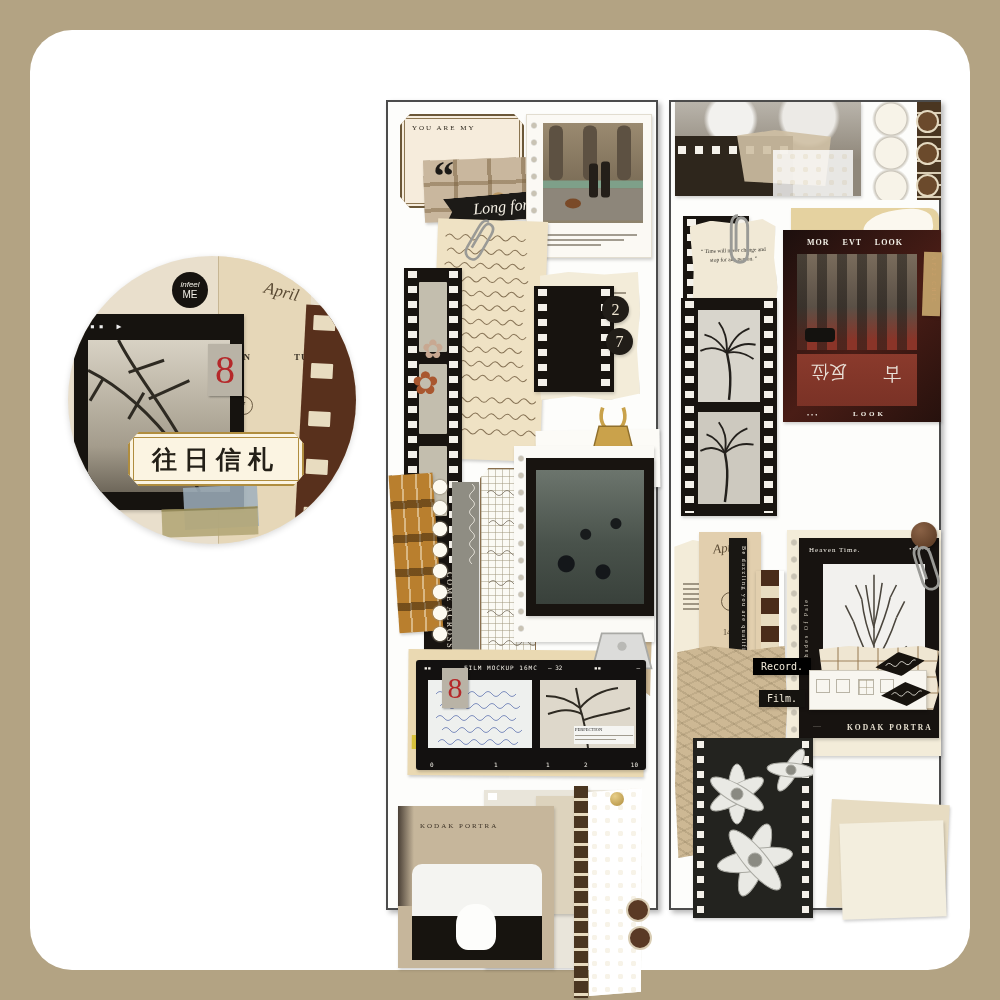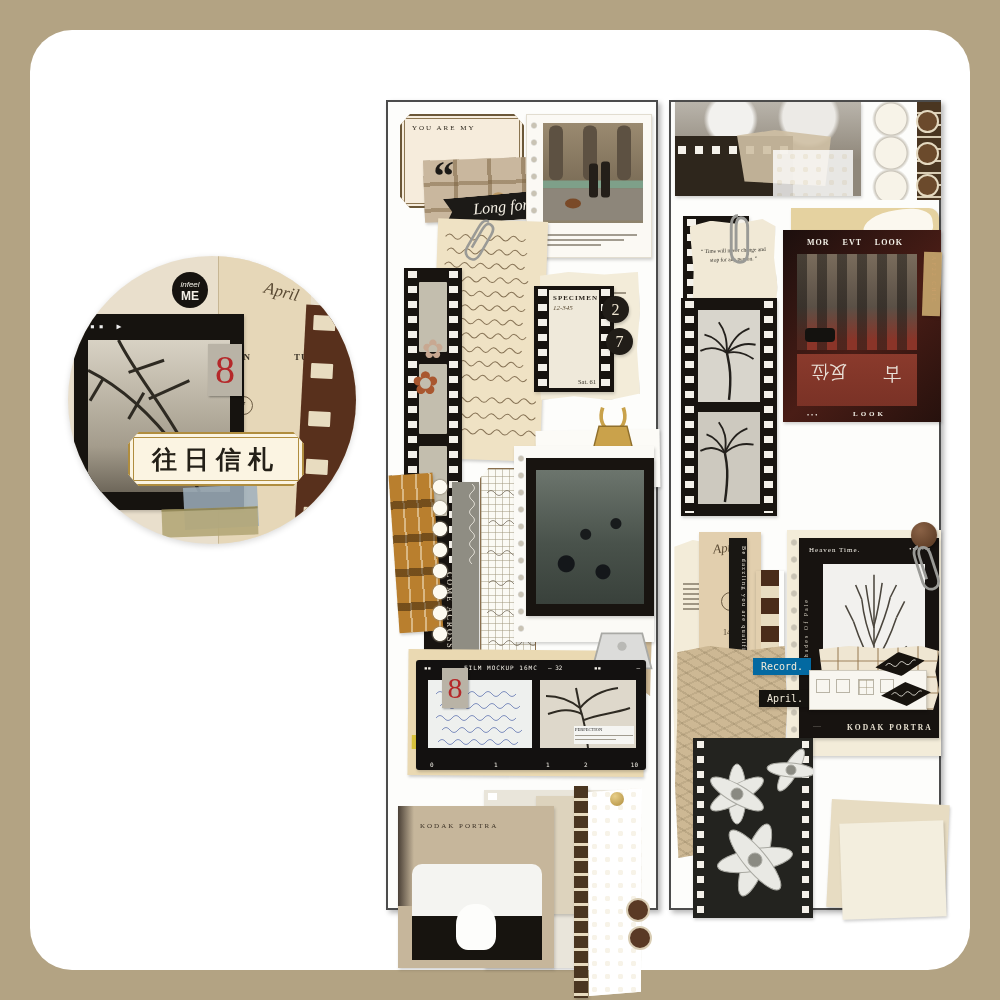--- a/index.html
+++ b/index.html
@@ -130,21 +130,21 @@
           <path d="M15 38 L2 60"></path>
             <path d="M55 52 L40 78"></path>
         </g>
       </svg>
     </div>
   </div>
   <div class="abs chip8" style="left:140px;top:88px;width:34px;height:52px;font-size:40px;line-height:52px">8</div>
 
   <div class="abs logo" style="left:104px;top:16px;width:36px;height:36px">
     <div style="font-size:8px;margin-top:8px;font-style:italic">infeel</div>
-    <div style="font-size:12px;font-weight:bold">ME</div>
+    <div style="font-size:10px;font-weight:normal">ME</div>
   </div>
 
   <div class="abs tapeblue" style="left:116px;top:230px;width:74px;height:42px;transform:rotate(-3deg)"></div>
   <div class="abs tapekhaki" style="left:94px;top:252px;width:96px;height:26px;transform:rotate(-2deg);border-top:2px solid #8f8452"></div>
 
   <div class="abs label">往日信札</div>
 </div>
 
 <div class="abs strip sL">
 
@@ -227,25 +227,20 @@
 
   <div class="abs cream torn1 stk" style="left:150px;top:170px;width:102px;height:128px">
     <div class="abs tinylines" style="left:18px;right:14px;top:12px">
       <div style="width:60%;margin-left:20%"></div>
         <div></div>
     </div>
   </div>
   <div class="abs stk" style="left:146px;top:184px;width:80px;height:106px;background:#17130f">
     <div class="perfL"></div>
     <div class="perfR"></div>
-    <div class="abs" style="left:15px;top:4px;right:15px;bottom:4px;background:#efe9da">
-      <div class="abs" style="left:4px;top:4px;font-size:7px;font-weight:bold;letter-spacing:1px;color:#2a241c">SPECIMEN</div>
-      <div class="abs script" style="left:4px;top:14px;font-size:7px">12-345</div>
-      <div class="abs" style="right:3px;bottom:3px;font-size:6.5px;color:#3a3428">Sat. 61</div>
-    </div>
   </div>
   <div class="abs blkcirc stk" style="left:214px;top:194px;width:27px;height:27px;font-size:16px;line-height:27px">2</div>
   <div class="abs blkcirc stk" style="left:218px;top:226px;width:27px;height:27px;font-size:16px;line-height:27px">7</div>
 
   <div class="abs stk ruled" style="left:148px;top:328px;width:124px;height:58px;background:#fcfbf7;transform:rotate(-1deg)"></div>
   <svg viewBox="0 0 70 62" style="position:absolute;left:192px;top:300px;width:66px;height:58px">
     <path d="M24 6 C20 18 24 26 30 30 M46 6 C50 18 46 26 40 30" stroke="#c9a24b" stroke-width="4" fill="none"></path>
     <polygon points="12,58 58,58 50,26 20,26" fill="#caa24b" stroke="#8f6f2c" stroke-width="1.5"></polygon>
   </svg>
 
@@ -520,22 +515,22 @@
   </div>
   <div class="abs" style="left:240px;top:420px;width:26px;height:26px;border-radius:50%;
        background:radial-gradient(circle at 35% 30%,#8a6246,#54351f);box-shadow:1px 2px 3px rgba(0,0,0,.3)"></div>
   <svg viewBox="0 0 30 60" style="position:absolute;left:240px;top:438px;width:28px;height:56px;transform:rotate(-18deg)">
       <use href="#clipS"></use>
     </svg>
 
   <div class="abs kraft torn1 stk" style="left:4px;top:544px;width:112px;height:212px;
        background-image:repeating-linear-gradient(32deg,rgba(110,95,65,.18) 0 2px,transparent 2px 9px),
                         repeating-linear-gradient(-24deg,rgba(110,95,65,.14) 0 2px,transparent 2px 11px)"></div>
-  <div class="abs mono stk" style="left:82px;top:556px;background:#0369a1;color:#f1ead9;font-size:10px;padding:3px 8px">Record.</div>
-  <div class="abs mono stk" style="left:88px;top:588px;background:#15130f;color:#f1ead9;font-size:10px;padding:3px 8px">April.</div>
+  <div class="abs mono stk" style="left:82px;top:556px;background:#000000;color:#f1ead9;font-size:10px;padding:3px 8px">Record.</div>
+  <div class="abs mono stk" style="left:88px;top:588px;background:#15130f;color:#f1ead9;font-size:10px;padding:3px 8px">Film.</div>
 
   <div class="abs plaid3 stk torn2" style="left:148px;top:544px;width:120px;height:64px"></div>
   <div class="abs stk" style="left:138px;top:568px;width:116px;height:38px;background:#f8f6f0;border:1px solid #cfcabd">
     <div class="abs" style="left:6px;top:8px;width:12px;height:12px;border:1.5px solid #b9b4a6"></div>
     <div class="abs" style="left:26px;top:8px;width:12px;height:12px;border:1.5px solid #b9b4a6"></div>
     <div class="abs grid" style="left:48px;top:8px;width:14px;height:14px;border:1px solid #b9b4a6"></div>
     <div class="abs" style="left:70px;top:8px;width:12px;height:12px;border:1.5px solid #b9b4a6"></div>
   </div>
   <div class="abs diamond stk" style="left:204px;top:550px;width:50px;height:24px;transform:rotate(-8deg)">
     <svg viewBox="0 0 40 12">

